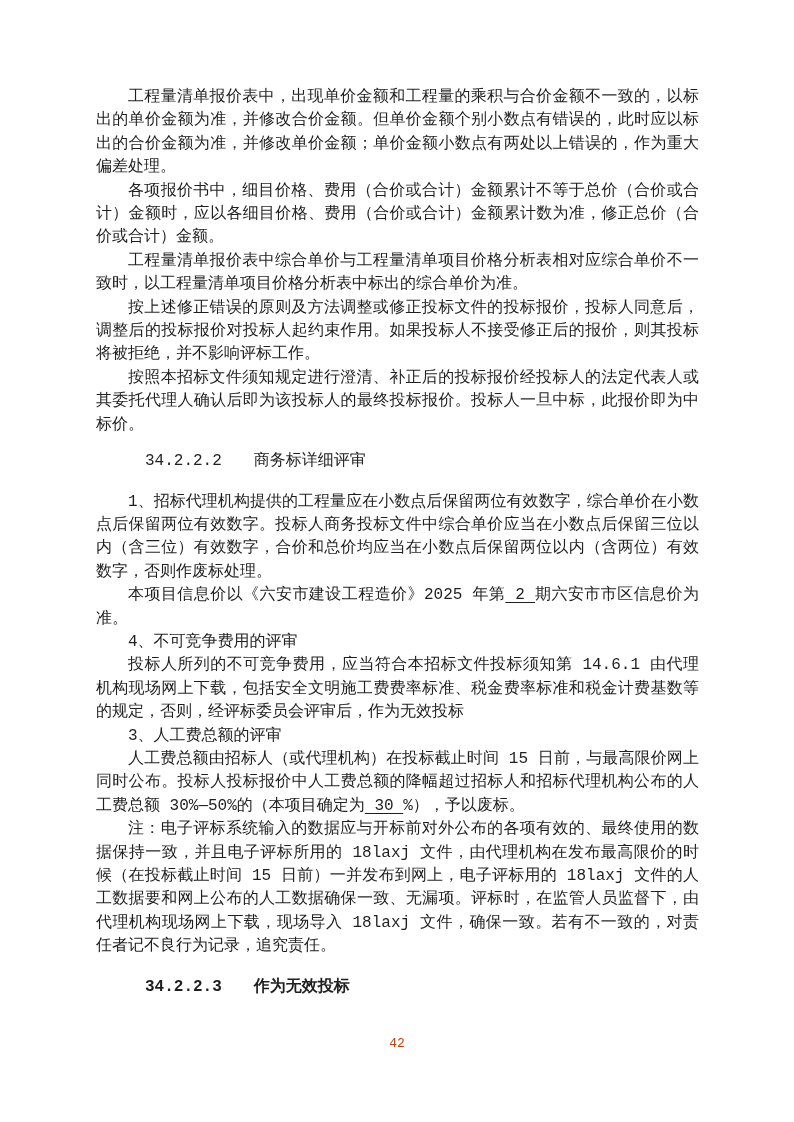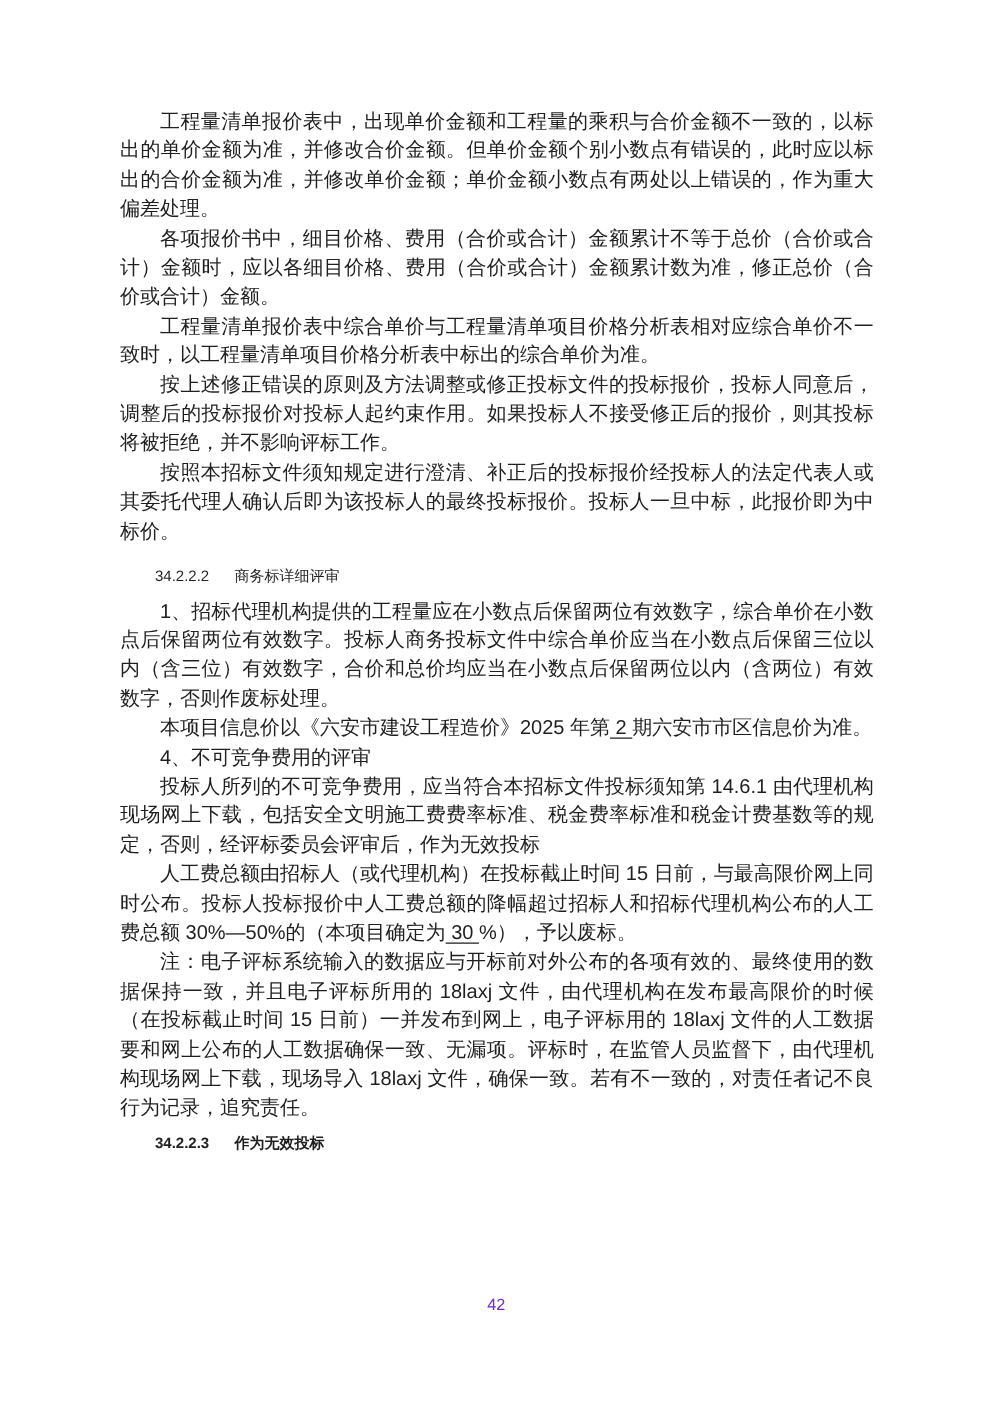--- a/index.html
+++ b/index.html
@@ -6,40 +6,40 @@
     margin: 0;
     padding: 0;
     background: #ffffff;
   }
   .page {
     position: relative;
     width: 794px;
     height: 1122px;
     background: #ffffff;
     overflow: hidden;
-    font-family: Liberation Sans, sans-serif;
+    font-family: Liberation Mono, monospace;
     color: #1f1f1f;
   }
   .content {
     position: absolute;
     left: 96px;
     top: 86px;
     width: 603px;
     font-size: 16px;
     line-height: 23.4px;
     text-align: justify;
   }
   .para {
     margin: 0;
     text-indent: 2em;
     word-break: break-all;
   }
   .heading {
-    margin: 4px;
-    font-size: 12px;
+    margin: 17px;
+    font-size: 16px;
     font-weight: normal;
     text-indent: 2em;
     line-height: 23.4px;
   }
   .heading .h-num {
     margin-right: 1.4em;
   }
   .gap-before {
     margin-top: 13px;
   }
@@ -51,21 +51,21 @@
     text-underline-offset: 3px;
     white-space: pre;
   }
   .footer {
     position: absolute;
     left: 0;
     right: 0;
     top: 1036px;
     text-align: center;
     font-size: 13px;
-    color: #6d28d9;
+    color: #c2410c;
   }
 </style>
 </head>
 <body>
 
 <div class="page">
   <main class="content">
 
     <p class="para">工程量清单报价表中，出现单价金额和工程量的乘积与合价金额不一致的，以标出的单价金额为准，并修改合价金额。但单价金额个别小数点有错误的，此时应以标出的合价金额为准，并修改单价金额；单价金额小数点有两处以上错误的，作为重大偏差处理。</p>
     <p class="para">各项报价书中，细目价格、费用（合价或合计）金额累计不等于总价（合价或合计）金额时，应以各细目价格、费用（合价或合计）金额累计数为准，修正总价（合价或合计）金额。</p>
@@ -78,20 +78,21 @@
       <span class="h-title">商务标详细评审</span>
     </h3>
 
     <p class="para">1、招标代理机构提供的工程量应在小数点后保留两位有效数字，综合单价在小数点后保留两位有效数字。投标人商务投标文件中综合单价应当在小数点后保留三位以内（含三位）有效数字，合价和总价均应当在小数点后保留两位以内（含两位）有效数字，否则作废标处理。</p>
 
     <p class="para"><span>本项目信息价以《六安市建设工程造价》2025 年第</span><span class="underlined">&nbsp;2&nbsp;</span><span>期六安市市区信息价为准。</span></p>
 
     <p class="para">4、不可竞争费用的评审</p>
     <p class="para">投标人所列的不可竞争费用，应当符合本招标文件投标须知第 14.6.1 由代理机构现场网上下载，包括安全文明施工费费率标准、税金费率标准和税金计费基数等的规定，否则，经评标委员会评审后，作为无效投标</p>
 
+    <p class="para">3、人工费总额的评审</p>
     <p class="para"><span>人工费总额由招标人（或代理机构）在投标截止时间 15 日前，与最高限价网上同时公布。投标人投标报价中人工费总额的降幅超过招标人和招标代理机构公布的人工费总额 30%—50%的（本项目确定为</span><span class="underlined">&nbsp;30&nbsp;</span><span>%），予以废标。</span></p>
 
     <p class="para">注：电子评标系统输入的数据应与开标前对外公布的各项有效的、最终使用的数据保持一致，并且电子评标所用的 18laxj 文件，由代理机构在发布最高限价的时候（在投标截止时间 15 日前）一并发布到网上，电子评标用的 18laxj 文件的人工数据要和网上公布的人工数据确保一致、无漏项。评标时，在监管人员监督下，由代理机构现场网上下载，现场导入 18laxj 文件，确保一致。若有不一致的，对责任者记不良行为记录，追究责任。</p>
 
     <h3 class="heading bold">
       <span class="h-num">34.2.2.3</span>
       <span class="h-title">作为无效投标</span>
     </h3>
 
 

